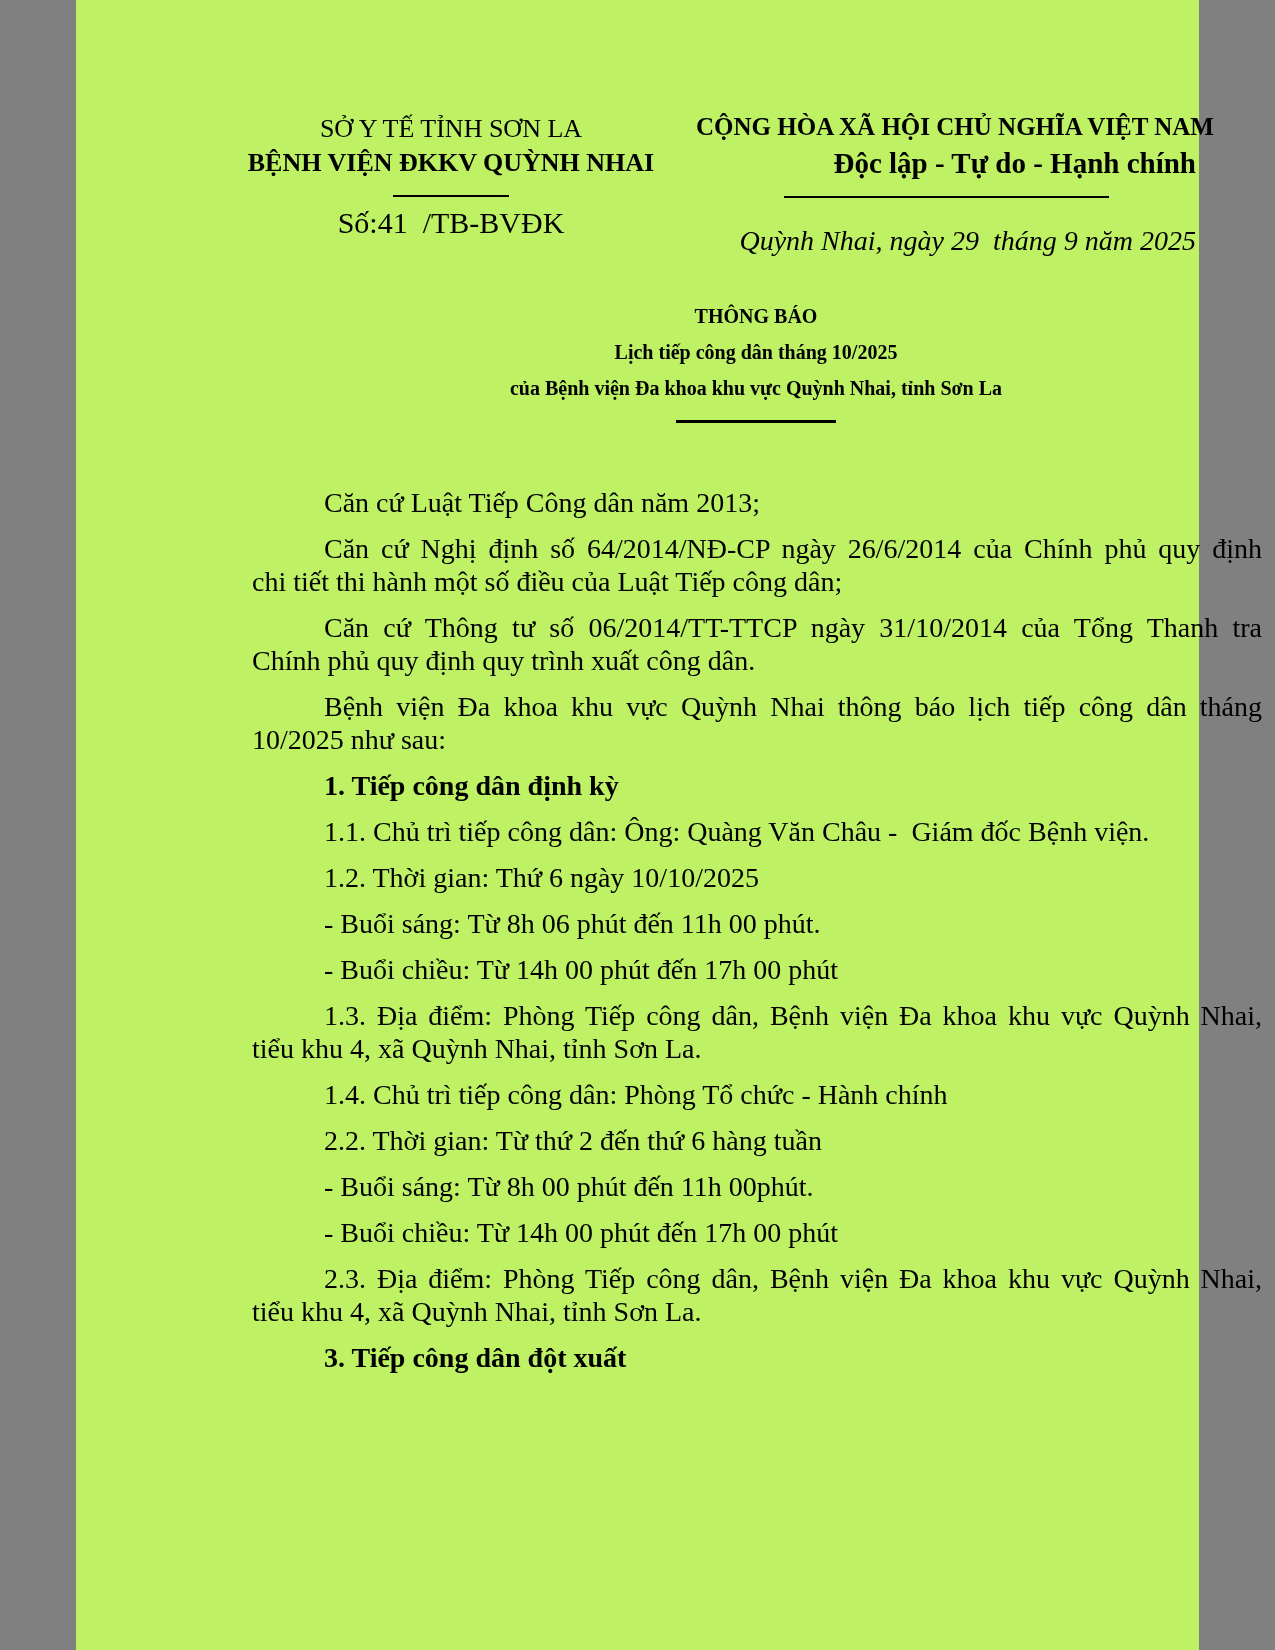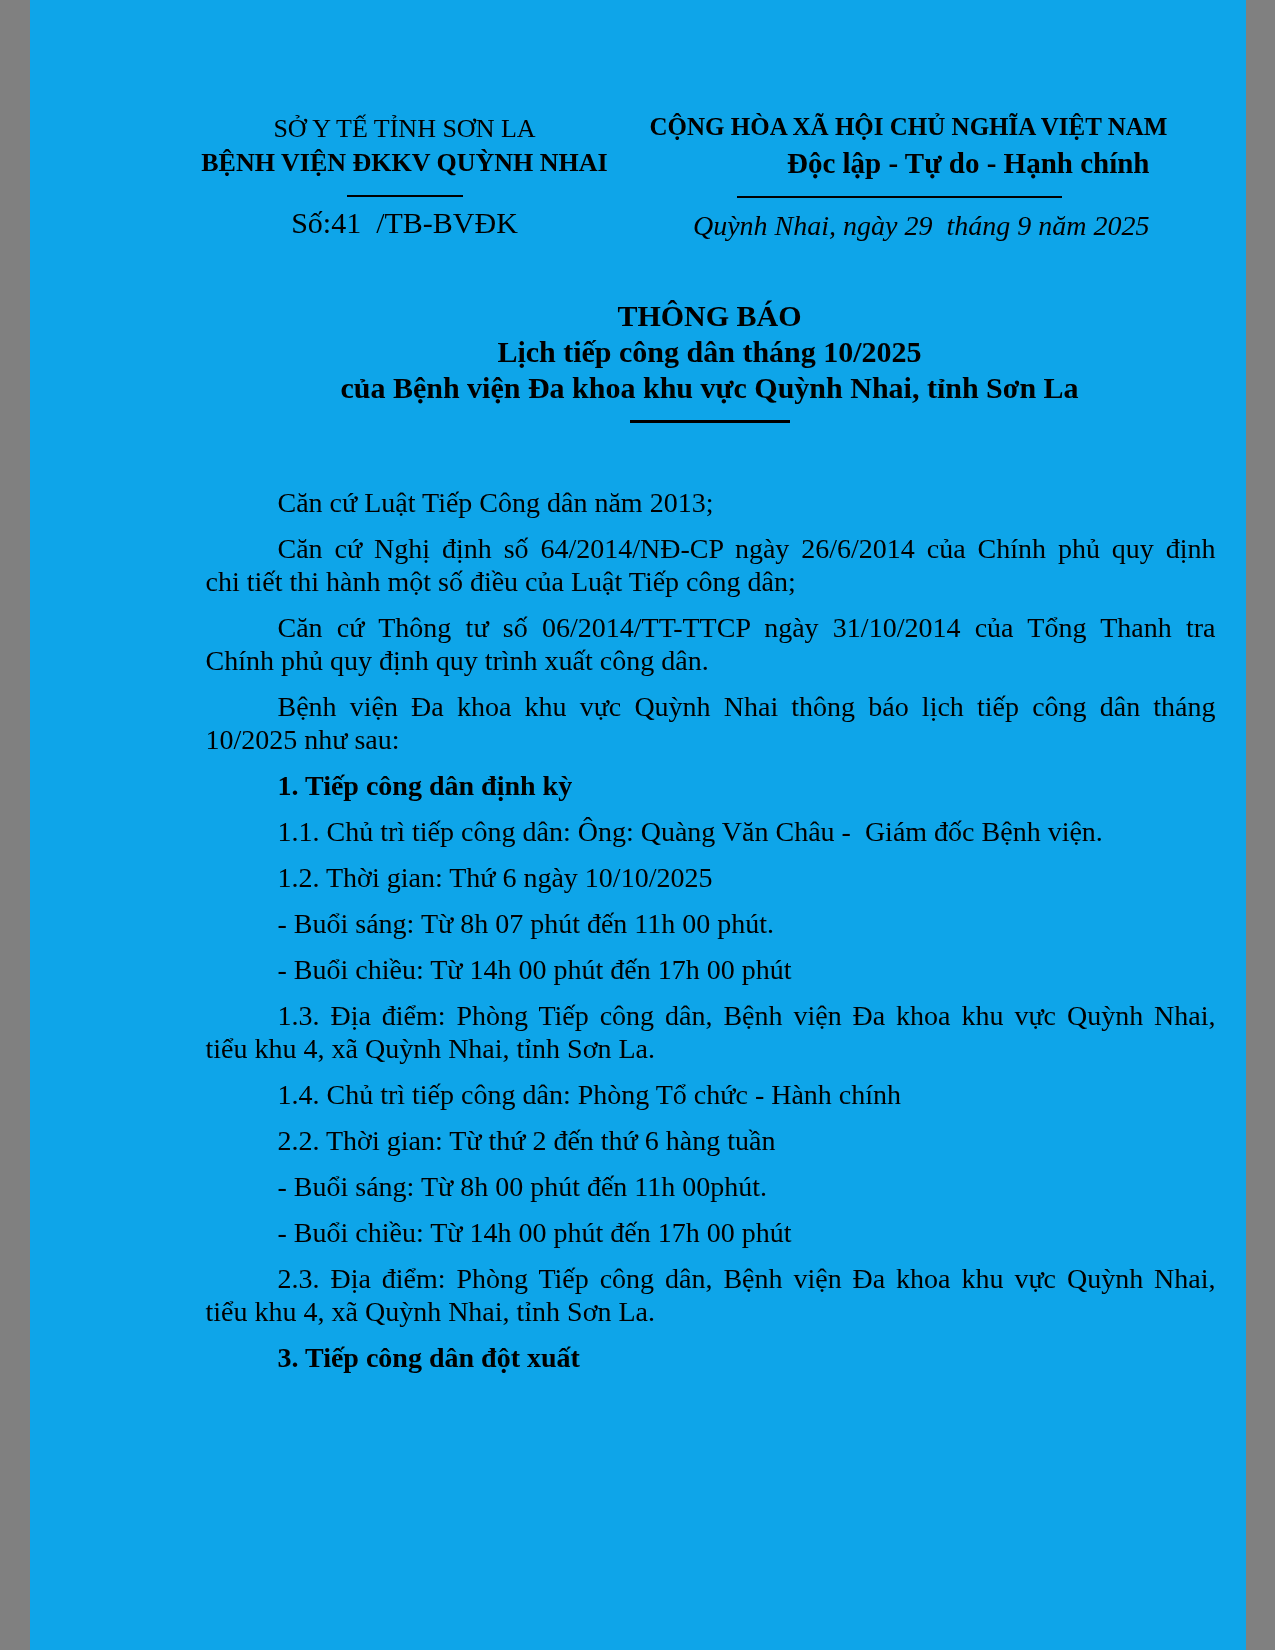--- a/index.html
+++ b/index.html
@@ -1,46 +1,46 @@
 <!DOCTYPE html>
 <html><head>
 <meta charset="utf-8">
 <style>
   html,body { margin:0; padding:0; background:#808080; }
   .page {
-    position:relative; width:1216px; height:1650px; margin:0 auto;
-    background:#0ea5e9; color:#000000;
+    position:relative; width:1123px; height:1650px; margin:0 auto;
+    background:#bef264; color:#000000;
     font-family:"Liberation Serif","DejaVu Serif",serif;
   }
   
   .hdr-left {
     position:absolute; left:170px; top:112px; width:410px;
     text-align:center; font-size:26px; line-height:34px; white-space:nowrap;
   }
   .org-dept { font-weight:normal; }
   .org-name { font-weight:bold; }
   .rule { border:0; border-top:2px solid #000; height:0; }
   .hdr-left .rule { width:116px; margin:15px auto 0; }
   .doc-number { font-size:30px; line-height:36px; margin-top:8px; }
 
   .hdr-right {
     position:absolute; left:620px; top:110px; width:500px;
     text-align:right; white-space:nowrap;
   }
   .nat-title { font-weight:bold; font-size:25px; line-height:34px; }
   .nat-motto { font-weight:bold; font-size:29px; line-height:38px; }
   .hdr-right .rule { width:325px; margin:14px auto 0; }
-  .date-line { font-style:italic; font-size:28px; line-height:36px; margin-top:10px; }
+  .date-line { font-style:italic; font-size:28px; line-height:36px; margin-top:25px; }
 
   
   .title-block {
     position:absolute; left:167px; top:298px; width:1026px;
     text-align:center; font-weight:bold;
   }
-  .title-line { font-size:30px; line-height:36px; }
+  .title-line { font-size:20px; line-height:36px; }
   .title-rule { border:0; border-top:3px solid #000; height:0; width:160px; margin:14px auto 0; }
 
   
   .body-text {
     position:absolute; left:167px; top:486px; width:1019px;
     font-size:28px; line-height:33px;
   }
   .par { margin:0 0 13px 9px; }
   .par.bold { font-weight:bold; }
   .ln { text-align:left; }
@@ -100,21 +100,21 @@
 
     <div class="par">
       <div class="ln ind">1.1. Chủ trì tiếp công dân: Ông: Quàng Văn Châu -&nbsp; Giám đốc Bệnh viện.</div>
     </div>
 
     <div class="par">
       <div class="ln ind">1.2. Thời gian: Thứ 6 ngày 10/10/2025</div>
     </div>
 
     <div class="par">
-      <div class="ln ind">- Buổi sáng: Từ 8h 07 phút đến 11h 00 phút.</div>
+      <div class="ln ind">- Buổi sáng: Từ 8h 06 phút đến 11h 00 phút.</div>
     </div>
 
     <div class="par">
       <div class="ln ind">- Buổi chiều: Từ 14h 00 phút đến 17h 00 phút</div>
     </div>
 
     <div class="par">
       <div class="ln ind just">1.3. Địa điểm: Phòng Tiếp công dân, Bệnh viện Đa khoa khu vực Quỳnh Nhai,</div>
       <div class="ln">tiểu khu 4, xã Quỳnh Nhai, tỉnh Sơn La.</div>
     </div>

